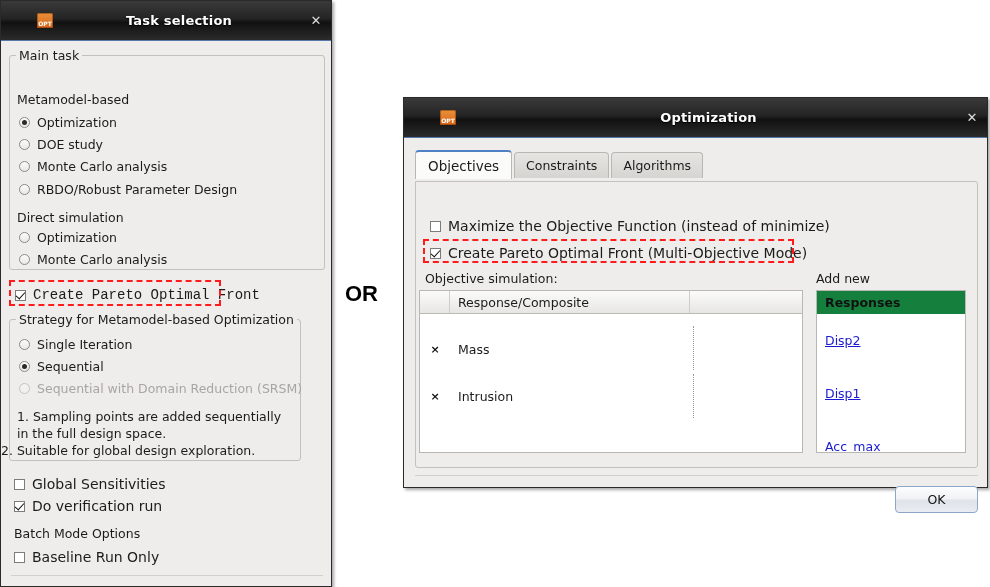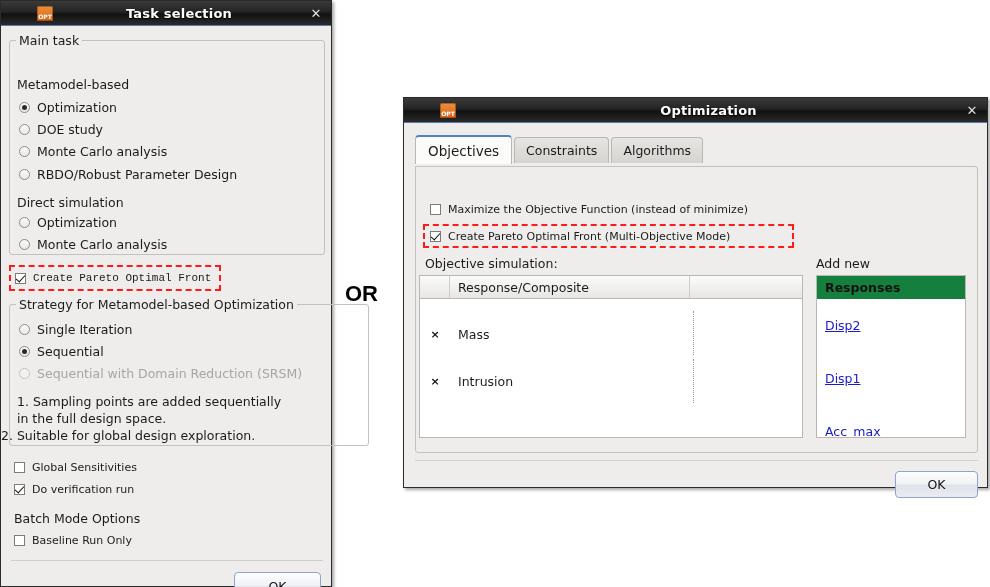--- a/index.html
+++ b/index.html
@@ -13,21 +13,21 @@
 
   
   .window {
     position: absolute;
     background: #eeedeb;
     border: 1px solid #2a2a2a;
     box-shadow: 2px 2px 3px rgba(0,0,0,0.35);
     box-sizing: border-box;
   }
   .titlebar {
-    height: 25px;
+    height: 40px;
     background: linear-gradient(to bottom, #3a3a3a 0%, #242424 45%, #111111 55%, #2b2b2b 100%);
     border-bottom: 1px solid #5577aa;
     display: flex;
     align-items: center;
     position: relative;
     box-sizing: border-box;
     padding-left: 31px;
   }
   .title-text {
     flex: 1;
@@ -123,21 +123,21 @@
   }
   .cbox.checked::after {
     content: "";
     position: absolute;
     left: 2px; top: -1px;
     width: 4px; height: 8px;
     border: solid #111111;
     border-width: 0 1.6px 1.6px 0;
     transform: rotate(42deg);
   }
-  .check-row .clabel { margin-left: 7px; font-size: 11px; color: #1b1b1b; }
+  .check-row .clabel { margin-left: 7px; font-size: 14px; color: #1b1b1b; }
 
   
   .redbox {
     position: absolute;
     border: 2px dashed #ff1b1b;
     box-sizing: border-box;
     pointer-events: none;
   }
 
   
@@ -306,21 +306,21 @@
         <span class="radio"></span>
         <span class="rlabel">Monte Carlo analysis</span>
       </div>
 
       <div class="check-row" style="left:14px; top:246px;font-family:Liberation Mono, monospace;">
         <span class="cbox checked"></span>
         <span class="clabel">Create Pareto Optimal Front</span>
       </div>
       <div class="redbox" style="left:8px; top:239px; width:212px; height:26px;"></div>
 
-      <div class="groupbox" style="left:8px; top:278px; width:360px; height:142px;">
+      <div class="groupbox" style="left:8px; top:278px; width:292px; height:142px;">
         <span class="group-title">Strategy for Metamodel-based Optimization</span>
       </div>
 
       <div class="radio-row" style="left:18px; top:296px;">
         <span class="radio"></span>
         <span class="rlabel">Single Iteration</span>
       </div>
       <div class="radio-row" style="left:18px; top:318px;">
         <span class="radio checked"></span>
         <span class="rlabel">Sequential</span>

